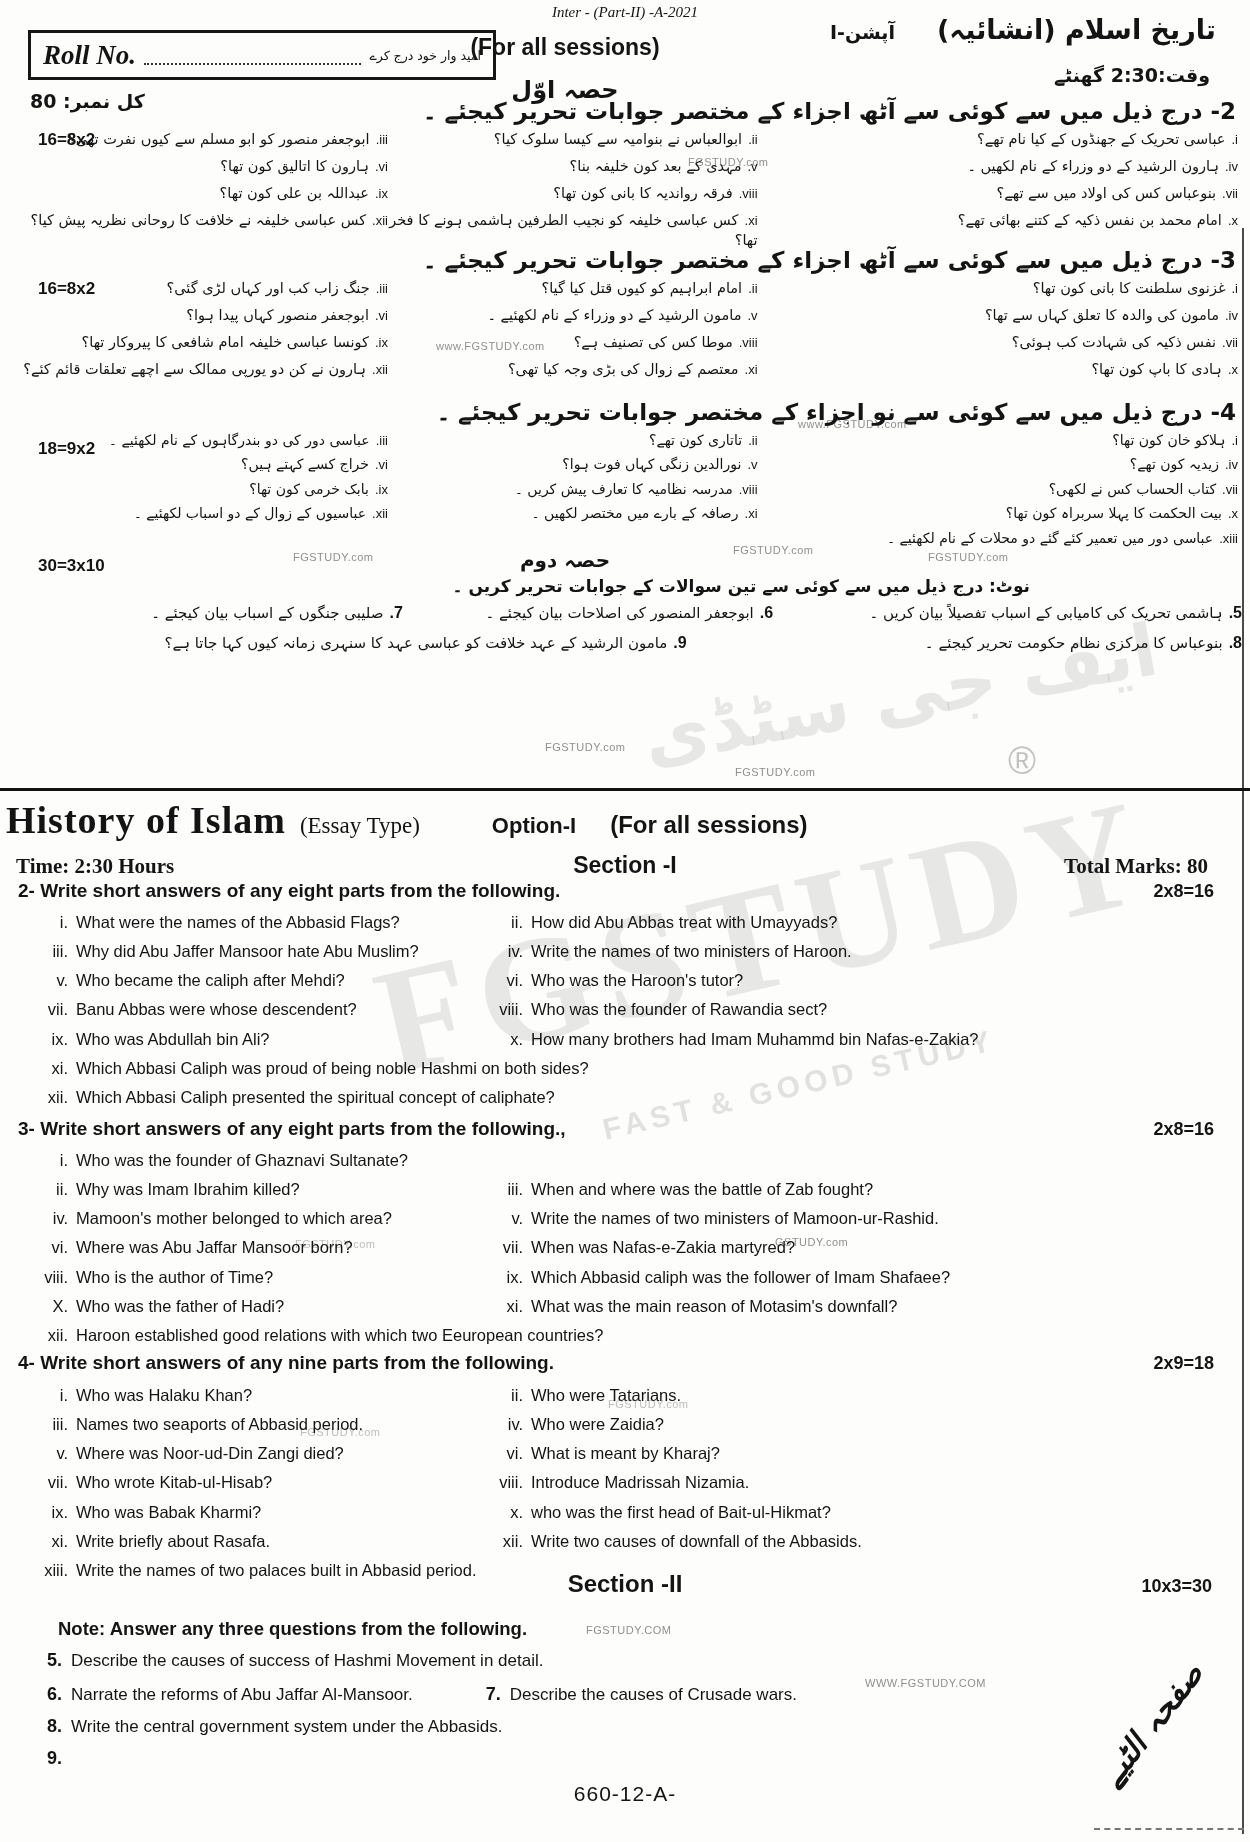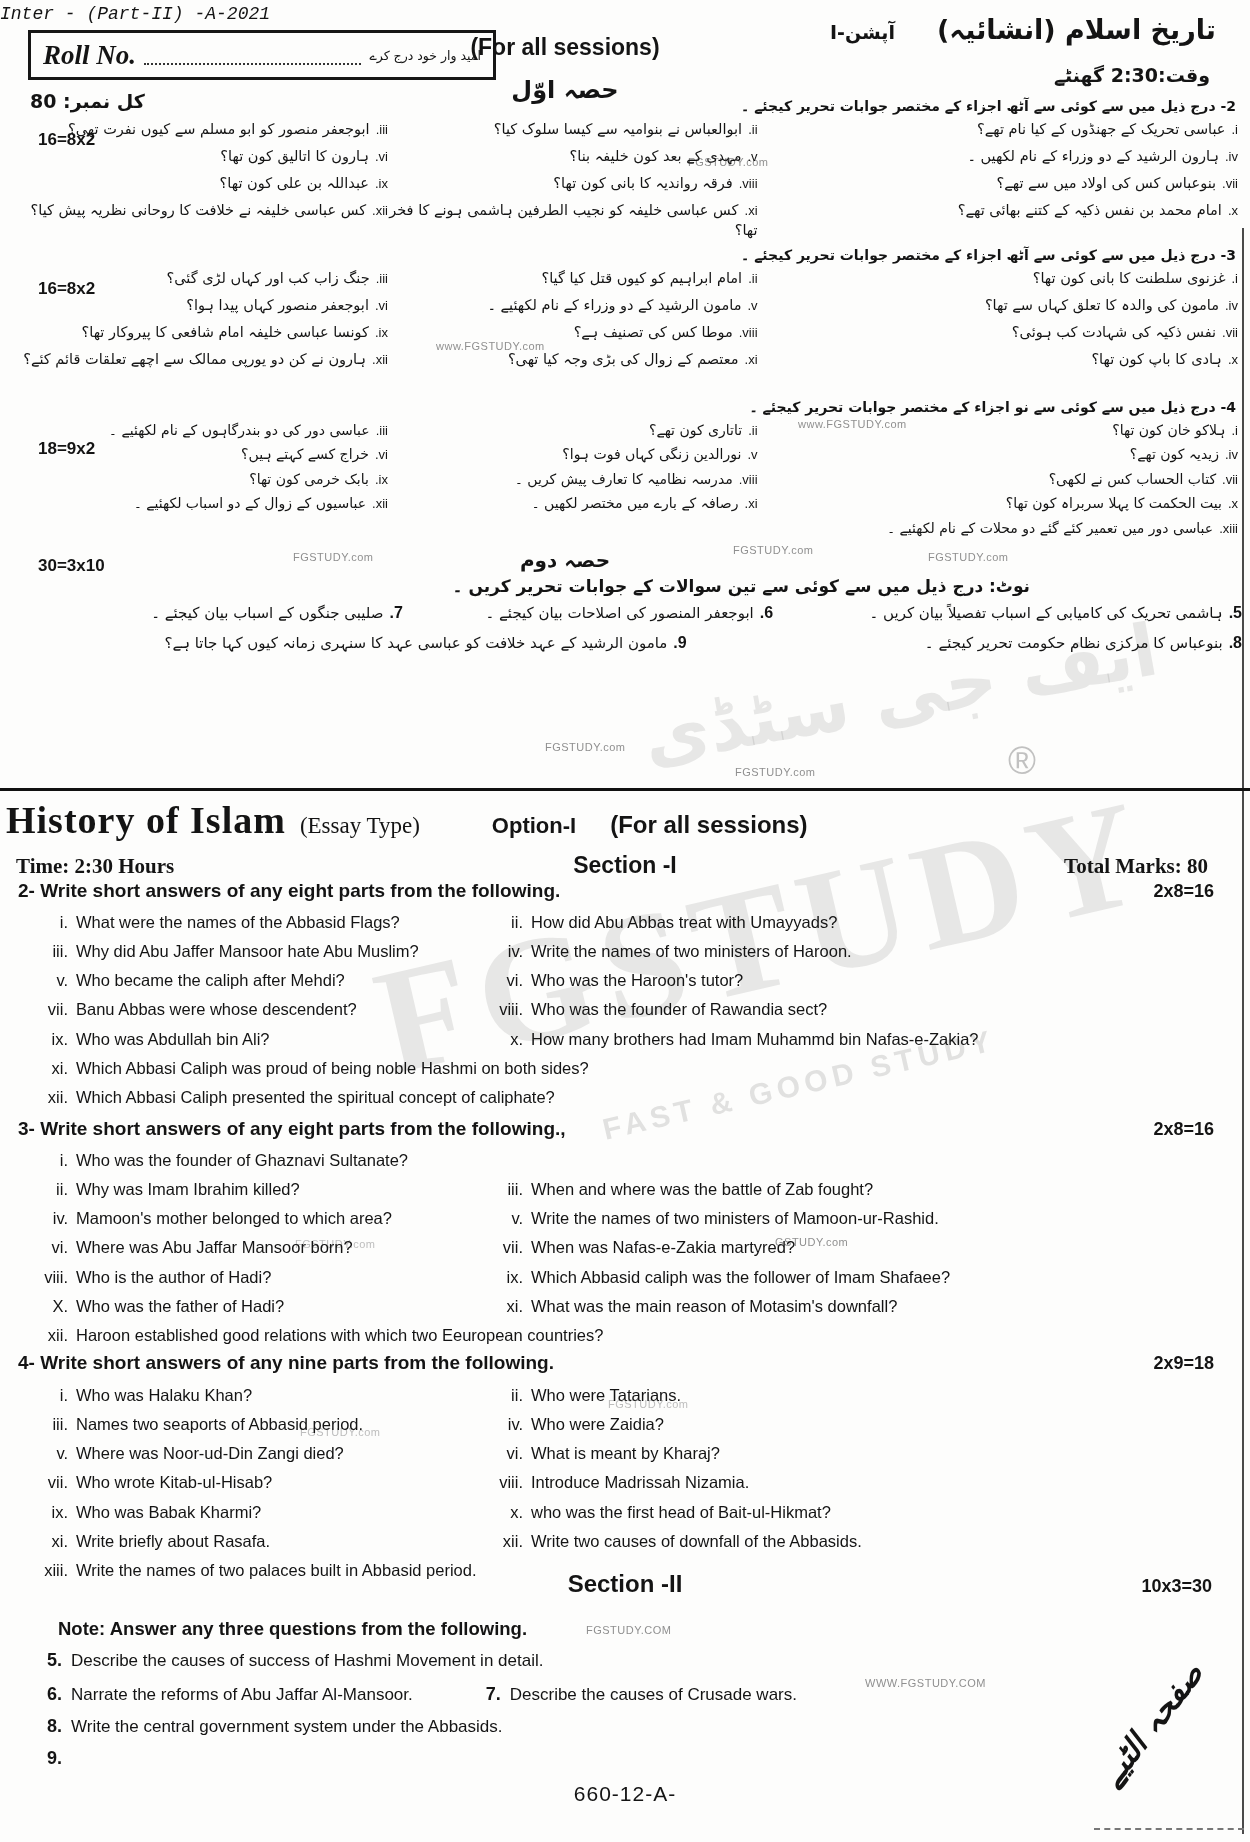--- a/index.html
+++ b/index.html
@@ -2,38 +2,38 @@
 <html><head>
 <meta charset="utf-8">
 <style>
   html,body{margin:0;padding:0;background:#e8e8e8;}
   .page{position:relative;width:1250px;height:1842px;background:#fdfdfc;margin:0 auto;
         font-family:"Liberation Sans",sans-serif;color:#141414;overflow:hidden;}
   .abs{position:absolute;}
   .urdu{font-family:"DejaVu Sans",sans-serif;direction:rtl;}
 
   
-  .top-note{top:4px;left:0;width:100%;font-family:Liberation Mono, monospace;
-            font-style:italic;font-size:18px;}
+  .top-note{top:4px;left:0;width:100%;text-align:center;font-family:Liberation Serif, serif;
+            font-style:italic;font-size:15px;}
   .roll-box{left:28px;top:30px;width:468px;height:50px;border:3px solid #161616;
             display:flex;align-items:center;padding:0 12px;box-sizing:border-box;gap:8px;}
   .roll-label{font-family:Liberation Serif, serif;font-style:italic;font-weight:bold;font-size:27px;}
   .roll-line{flex:1;border-bottom:2px dotted #333;height:18px;}
   .roll-hint{font-size:12.5px;white-space:nowrap;}
   .kul{left:30px;top:90px;font-size:19px;font-weight:bold;}
   .for-all-top{left:400px;top:34px;width:330px;text-align:center;font-size:23px;font-weight:bold;}
   .part1{left:400px;top:76px;width:330px;text-align:center;font-size:24px;font-weight:bold;}
   .title-ur{top:14px;right:34px;display:flex;direction:rtl;align-items:baseline;gap:42px;}
   .title-ur .t{font-size:27px;font-weight:bold;}
   .title-ur .o{font-size:19px;font-weight:bold;}
   .waqt{top:64px;right:40px;font-size:19px;font-weight:bold;}
 
   
   .u-block{left:0;right:0;}
-  .u-header{text-align:right;padding-right:14px;font-size:14px;font-weight:bold;direction:rtl;}
+  .u-header{text-align:right;padding-right:14px;font-size:23px;font-weight:bold;direction:rtl;}
   .u-marks{position:absolute;left:38px;top:32px;font-family:"Liberation Sans",sans-serif;
            font-size:17px;font-weight:bold;direction:ltr;}
   .u-grid{display:grid;direction:rtl;grid-template-columns:39% 30% 31%;row-gap:8px;
           padding:6px 12px 0 6px;font-size:14.5px;line-height:1.32;text-align:right;}
   .u-grid .wide{grid-column:1 / -1;}
   .u-item .num{font-family:"Liberation Sans",sans-serif;font-size:13px;margin-inline-end:6px;}
   .part2-heading{left:400px;top:548px;width:330px;text-align:center;font-size:20px;font-weight:bold;}
   .part2-marks{left:38px;top:556px;font-size:17px;font-weight:bold;}
   .u-note{top:576px;left:0;right:0;text-align:right;padding-right:220px;font-size:17px;font-weight:bold;}
   .u-essay-row1{top:604px;left:0;right:0;display:grid;direction:rtl;grid-template-columns:38% 30% 32%;
@@ -306,21 +306,21 @@
       <div class="e-item">
         <span class="e-num">vi.</span>
         <span>Where was Abu Jaffar Mansoor born?</span>
       </div>
       <div class="e-item">
         <span class="e-num">vii.</span>
         <span>When was Nafas-e-Zakia martyred?</span>
       </div>
       <div class="e-item">
         <span class="e-num">viii.</span>
-        <span>Who is the author of Hadi?</span>
+        <span>Who is the author of Time?</span>
       </div>
       <div class="e-item">
         <span class="e-num">ix.</span>
         <span>Which Abbasid caliph was the follower of Imam Shafaee?</span>
       </div>
       <div class="e-item">
         <span class="e-num">X.</span>
         <span>Who was the father of Hadi?</span>
       </div>
       <div class="e-item">

